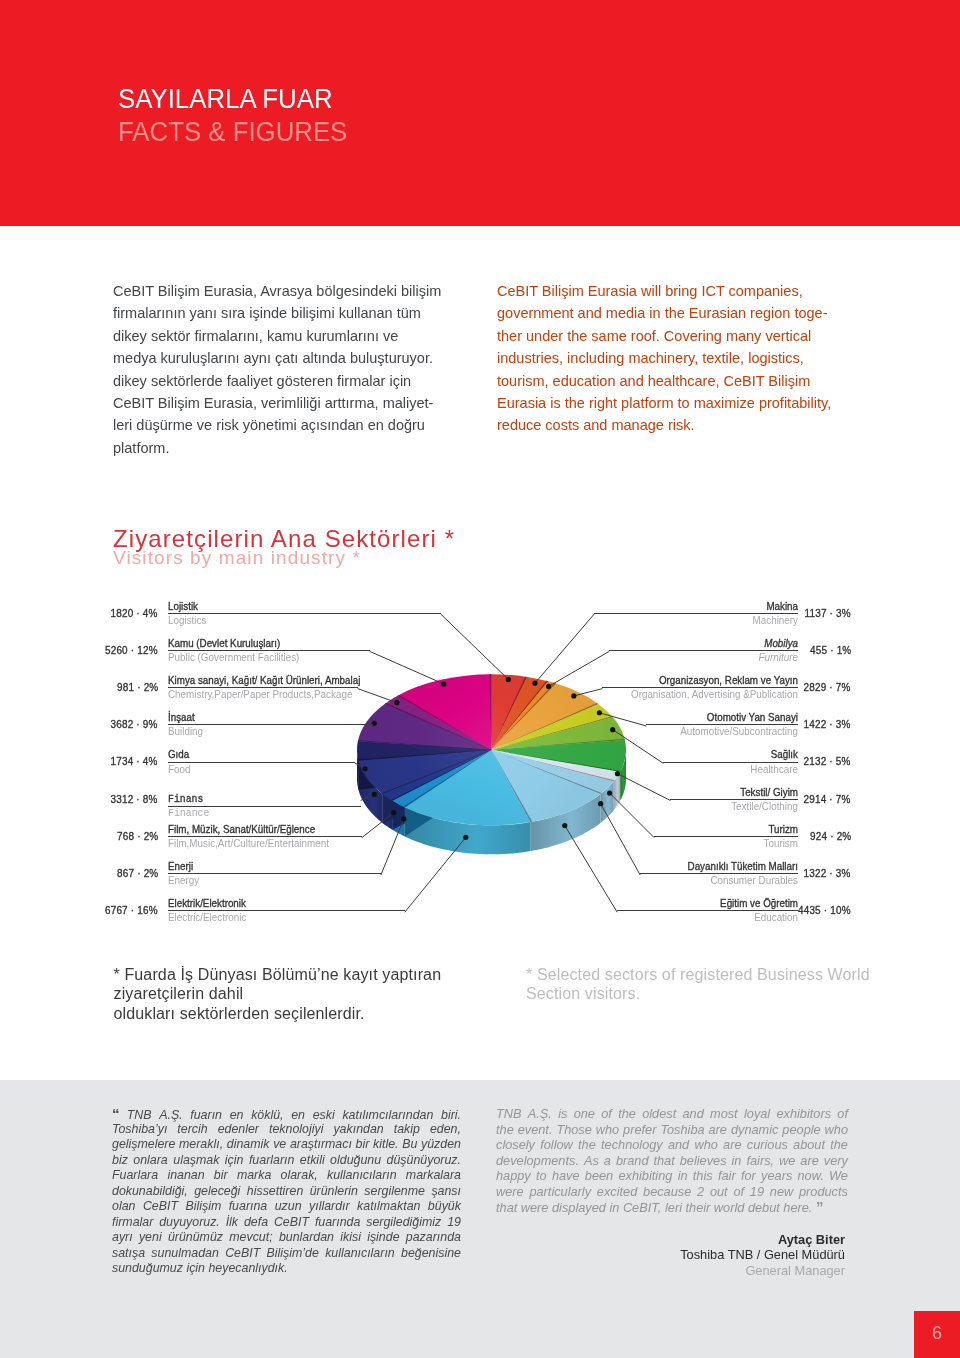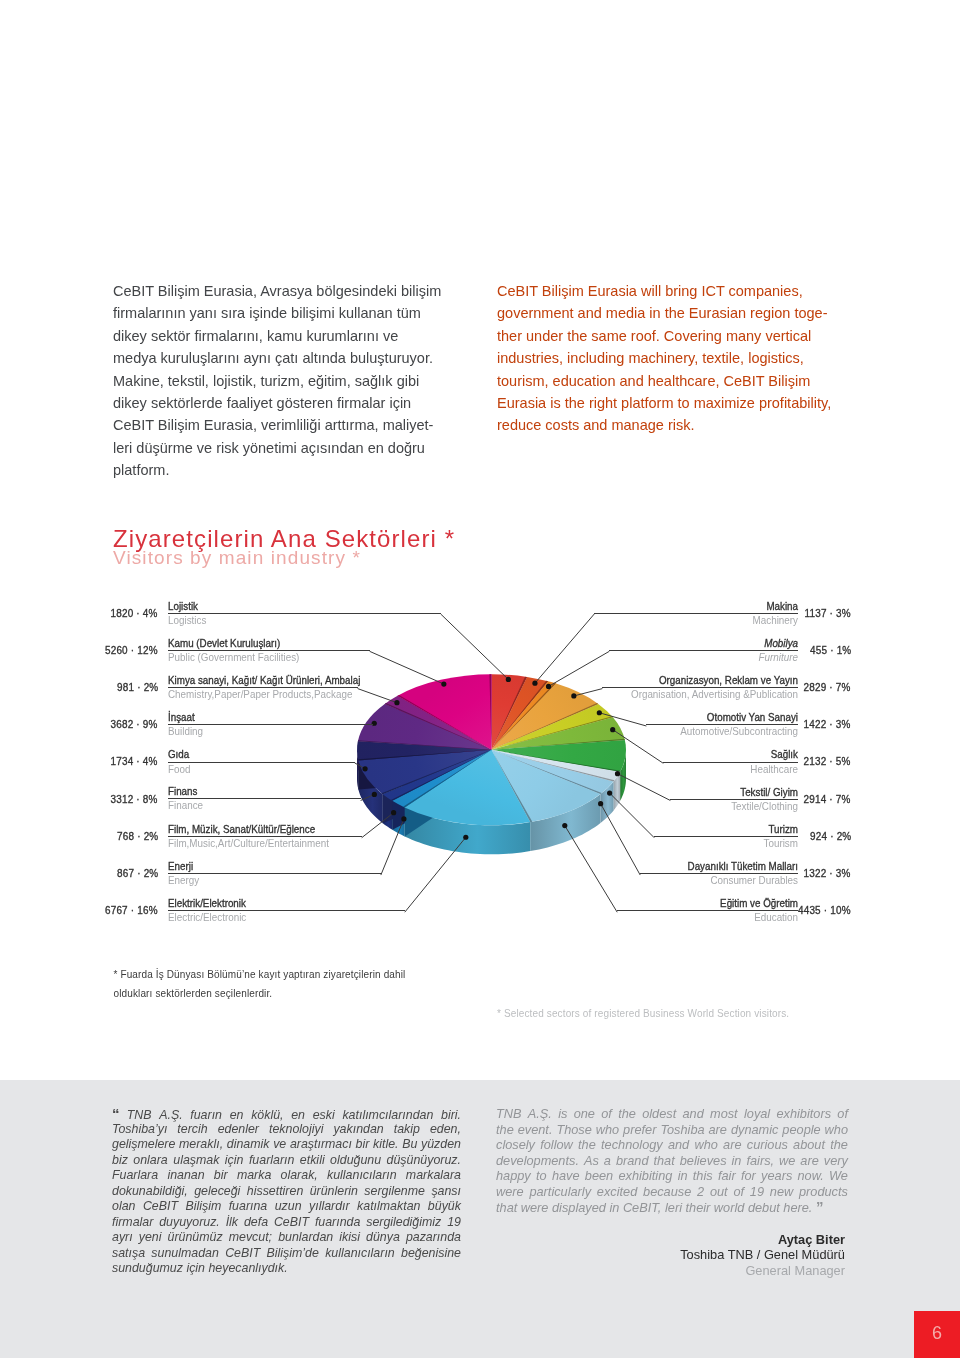--- a/index.html
+++ b/index.html
@@ -31,50 +31,53 @@
   .lbl .e{font-size:10.6px;color:#A7A9AC;font-weight:400;line-height:13.2px;white-space:nowrap;transform:scaleX(0.93);}
   .lbl .rule{height:1px;background:#3B3B3B;}
   .lbl.L .t,.lbl.L .e{text-align:left;transform-origin:left center;}
   .lbl.R .t,.lbl.R .e{text-align:right;transform-origin:right center;}
   .val{position:absolute;font-size:10.7px;color:#333333;font-weight:400;-webkit-text-stroke:0.33px #333333;white-space:nowrap;line-height:1;letter-spacing:0.2px;}
   .val.L>span,.val.R>span{display:inline-block;transform:scaleX(0.93);}
   .val.L{text-align:right;text-decoration:underline;}
   .val.R{text-align:right;}
 
   
-  .fn{position:absolute;font-size:10px;line-height:19.3px;letter-spacing:0.13px;}
+  .fn{position:absolute;font-size:16px;line-height:19.3px;letter-spacing:0.13px;}
   .fn-tr{left:113.5px;top:965px;width:370px;color:#3B3B3B;}
-  .fn-en{left:497px;top:965px;width:390px;color:#BCBEC0;margin-top:39px;}
+  .fn-en{left:526px;top:965px;width:390px;color:#BCBEC0;}
 
   
   .band{position:absolute;left:0;top:1080px;width:960px;height:278px;background:#E5E6E8;}
   .q{position:absolute;line-height:15.5px;font-style:italic;}
   .q-tr{left:112px;top:1106px;width:349px;color:#4A4A4A;font-size:12.4px;}
   .q-en{left:496px;top:1106px;width:352px;color:#939598;font-size:12.75px;}
   .q .ql{display:flex;white-space:pre;height:15.5px;align-items:baseline;}
   .q .ql.just{justify-content:space-between;}
   .qm{font-style:normal;font-weight:bold;font-size:15px;letter-spacing:-0.5px;}
   .sig{position:absolute;right:115px;text-align:right;line-height:15.4px;font-size:12.8px;}
   .sig1{top:1232px;font-weight:bold;color:#2B2B2B;}
   .sig2{top:1247.4px;color:#2B2B2B;}
   .sig3{top:1262.8px;color:#A7A9AC;}
   .pg{position:absolute;left:914px;top:1311px;width:46px;height:47px;background:#ED1C24;color:#F4ACAA;font-size:18px;display:flex;align-items:center;justify-content:center;padding-bottom:3px;box-sizing:border-box;}
 </style>
 </head>
 <body>
 
 <div class="page">
 
+  <div class="hdr">
+    <div class="hdr-tr">SAYILARLA FUAR</div>
+    <div class="hdr-en">FACTS &amp; FIGURES</div>
+  </div>
 
   <div class="intro intro-tr" id="intro-tr">
       <div>CeBIT Bilişim Eurasia, Avrasya bölgesindeki bilişim</div>
       <div>firmalarının yanı sıra işinde bilişimi kullanan tüm</div>
       <div>dikey sektör firmalarını, kamu kurumlarını ve</div>
       <div>medya kuruluşlarını aynı çatı altında buluşturuyor.</div>
-      <div>Makine, tekstil, lojistik, turizm, eğitim, sağlık gibi</div>
       <div>dikey sektörlerde faaliyet gösteren firmalar için</div>
       <div>CeBIT Bilişim Eurasia, verimliliği arttırma, maliyet-</div>
       <div>leri düşürme ve risk yönetimi açısından en doğru</div>
       <div>platform.</div>
     </div>
   <div class="intro intro-en" id="intro-en">
       <div>CeBIT Bilişim Eurasia will bring ICT companies,</div>
       <div>government and media in the Eurasian region toge-</div>
       <div>ther under the same roof. Covering many vertical</div>
       <div>industries, including machinery, textile, logistics,</div>
@@ -388,21 +391,21 @@
           <div class="rule"></div>
           <div class="e">Energy</div>
         </div>
         <div class="val L" style="left: 58px; width: 100px; top: 281.9px;"><span style="transform-origin: right center;">867 · 2%</span></div>
         <div class="lbl L" style="left: 168px; top: 236.8px; width: 194px;">
           <div class="t">Film, Müzik, Sanat/Kültür/Eğlence</div>
           <div class="rule"></div>
           <div class="e">Film,Music,Art/Culture/Entertainment</div>
         </div>
         <div class="val L" style="left: 58px; width: 100px; top: 244.7px;"><span style="transform-origin: right center;">768 · 2%</span></div>
-        <div class="lbl L" style="left: 168px; top: 199px; width: 193px;">
+        <div class="lbl L" style="left: 168px; top: 207px; width: 193px; font-family: Liberation Mono, monospace;">
           <div class="t">Finans</div>
           <div class="rule"></div>
           <div class="e">Finance</div>
         </div>
         <div class="val L" style="left: 58px; width: 100px; top: 207.5px;"><span style="transform-origin: right center;">3312 · 8%</span></div>
         <div class="lbl L" style="left: 168px; top: 162.4px; width: 187px;">
           <div class="t">Gıda</div>
           <div class="rule"></div>
           <div class="e">Food</div>
         </div>
@@ -437,21 +440,21 @@
   <div class="band"></div>
   <div class="q q-tr" id="q-tr">
       <div class="ql just"><span class="qm">“</span><span>TNB</span><span>A.Ş.</span><span>fuarın</span><span>en</span><span>köklü,</span><span>en</span><span>eski</span><span>katılımcılarından</span><span>biri.</span></div>
       <div class="ql just"><span>Toshiba’yı</span><span>tercih</span><span>edenler</span><span>teknolojiyi</span><span>yakından</span><span>takip</span><span>eden,</span></div>
       <div class="ql just"><span>gelişmelere</span><span>meraklı,</span><span>dinamik</span><span>ve</span><span>araştırmacı</span><span>bir</span><span>kitle.</span><span>Bu</span><span>yüzden</span></div>
       <div class="ql just"><span>biz</span><span>onlara</span><span>ulaşmak</span><span>için</span><span>fuarların</span><span>etkili</span><span>olduğunu</span><span>düşünüyoruz.</span></div>
       <div class="ql just"><span>Fuarlara</span><span>inanan</span><span>bir</span><span>marka</span><span>olarak,</span><span>kullanıcıların</span><span>markalara</span></div>
       <div class="ql just"><span>dokunabildiği,</span><span>geleceği</span><span>hissettiren</span><span>ürünlerin</span><span>sergilenme</span><span>şansı</span></div>
       <div class="ql just"><span>olan</span><span>CeBIT</span><span>Bilişim</span><span>fuarına</span><span>uzun</span><span>yıllardır</span><span>katılmaktan</span><span>büyük</span></div>
       <div class="ql just"><span>firmalar</span><span>duyuyoruz.</span><span>İlk</span><span>defa</span><span>CeBIT</span><span>fuarında</span><span>sergilediğimiz</span><span>19</span></div>
-      <div class="ql just"><span>ayrı</span><span>yeni</span><span>ürünümüz</span><span>mevcut;</span><span>bunlardan</span><span>ikisi</span><span>dünya</span><span>pazarında</span></div>
+      <div class="ql just"><span>ayrı</span><span>yeni</span><span>ürünümüz</span><span>mevcut;</span><span>bunlardan</span><span>ikisi</span><span>işinde</span><span>pazarında</span></div>
       <div class="ql just"><span>satışa</span><span>sunulmadan</span><span>CeBIT</span><span>Bilişim’de</span><span>kullanıcıların</span><span>beğenisine</span></div>
       <div class="ql"><span>sunduğumuz</span><span> için</span><span> heyecanlıydık.</span></div>
     </div>
   <div class="q q-en" id="q-en">
       <div class="ql just"><span>TNB</span><span>A.Ş.</span><span>is</span><span>one</span><span>of</span><span>the</span><span>oldest</span><span>and</span><span>most</span><span>loyal</span><span>exhibitors</span><span>of</span></div>
       <div class="ql just"><span>the</span><span>event.</span><span>Those</span><span>who</span><span>prefer</span><span>Toshiba</span><span>are</span><span>dynamic</span><span>people</span><span>who</span></div>
       <div class="ql just"><span>closely</span><span>follow</span><span>the</span><span>technology</span><span>and</span><span>who</span><span>are</span><span>curious</span><span>about</span><span>the</span></div>
       <div class="ql just"><span>developments.</span><span>As</span><span>a</span><span>brand</span><span>that</span><span>believes</span><span>in</span><span>fairs,</span><span>we</span><span>are</span><span>very</span></div>
       <div class="ql just"><span>happy</span><span>to</span><span>have</span><span>been</span><span>exhibiting</span><span>in</span><span>this</span><span>fair</span><span>for</span><span>years</span><span>now.</span><span>We</span></div>
       <div class="ql just"><span>were</span><span>particularly</span><span>excited</span><span>because</span><span>2</span><span>out</span><span>of</span><span>19</span><span>new</span><span>products</span></div>

